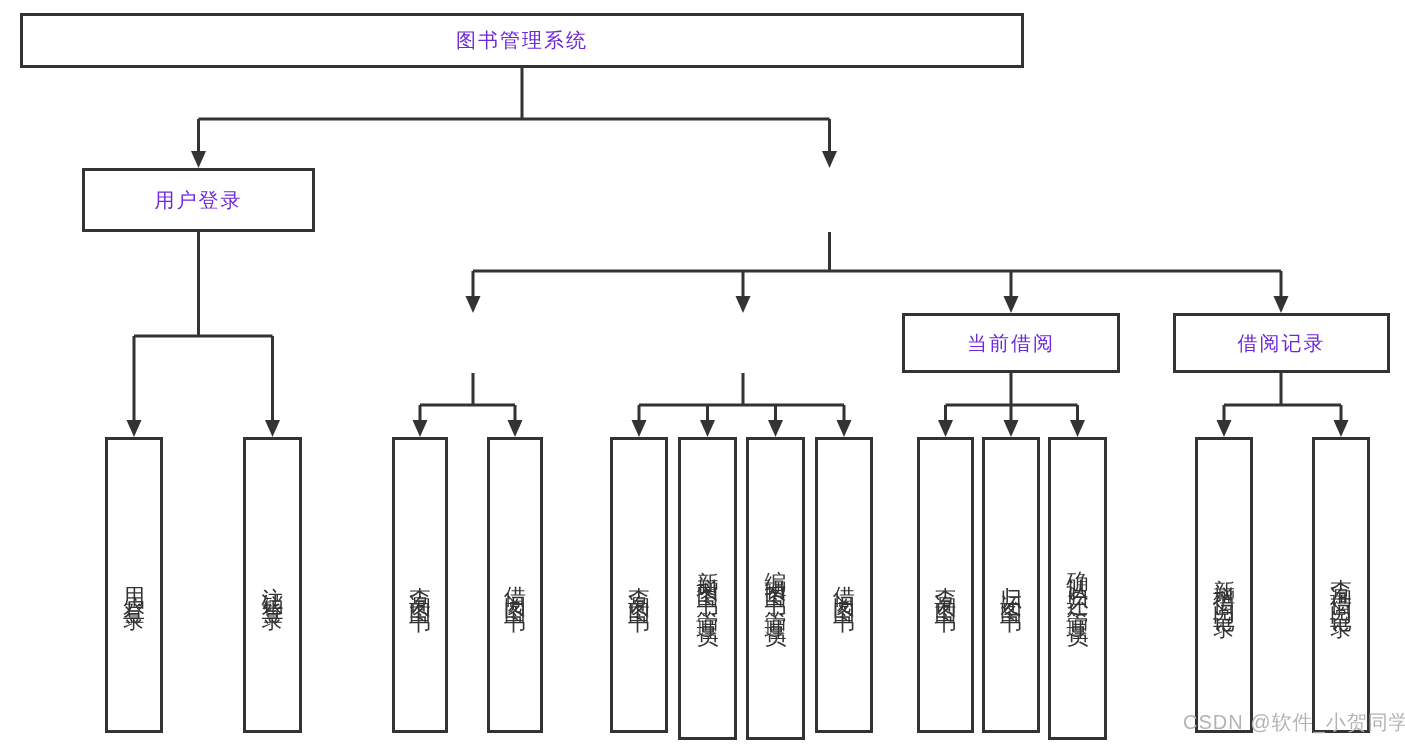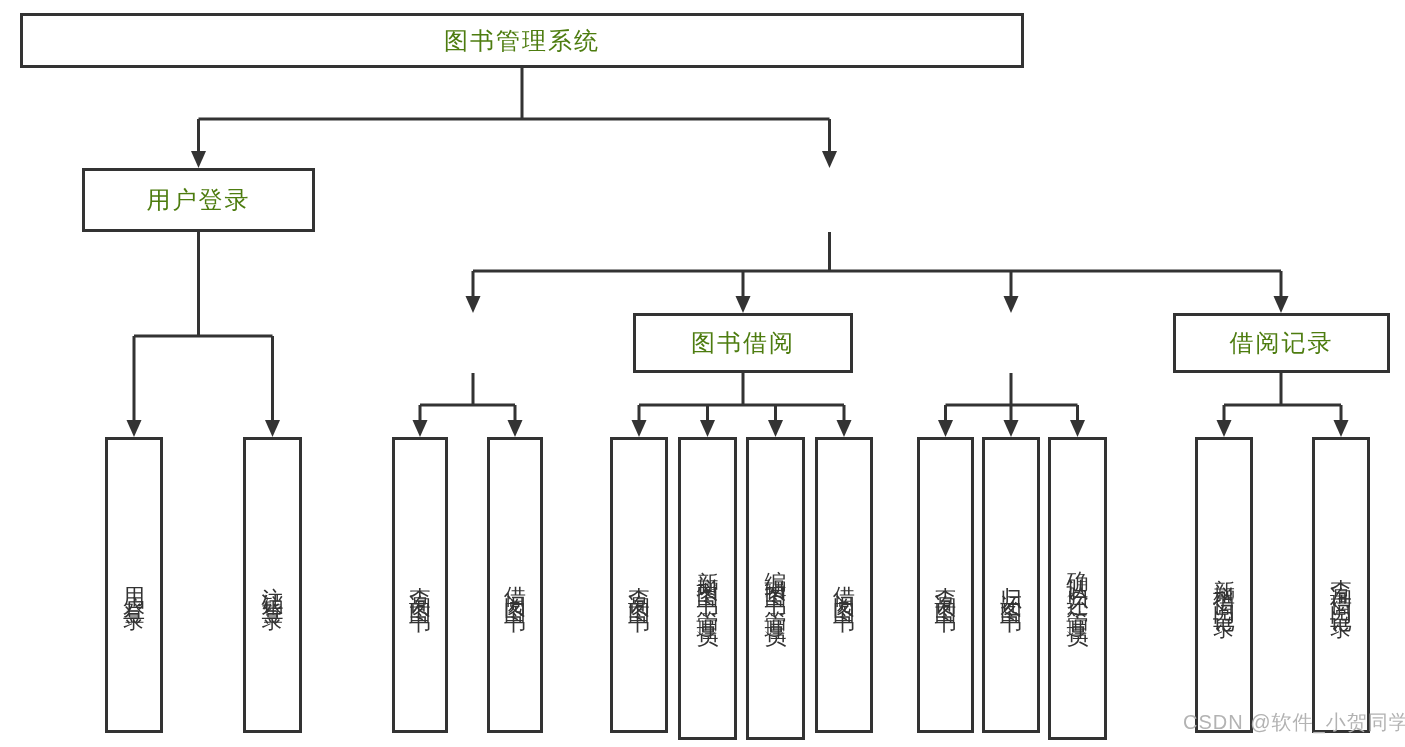--- a/index.html
+++ b/index.html
@@ -17,24 +17,24 @@
     position:absolute;
     box-sizing:border-box;
     border:3px solid #333;
     background:#fff;
     display:flex;
     align-items:center;
     justify-content:center;
     color:#333;
   }
   .hbox span{
-    font-size:24px;
+    font-size:20px;
     letter-spacing:2px;
     white-space:nowrap;
-    color:#4d7c0f;
+    color:#6d28d9;
   }
   .vbox span{
     writing-mode:vertical-rl;
     text-orientation:mixed;
     font-size:22px;
     letter-spacing:8px;
     line-height:1;
     color:#333;
   }
   .watermark{
@@ -93,22 +93,22 @@
   </svg>
 
   <div class="box hbox" style="left:20px;top:13px;width:1004px;height:55px;">
     <span>图书管理系统</span>
   </div>
 
   <div class="box hbox" style="left:82px;top:168px;width:233px;height:64px;">
     <span>用户登录</span>
   </div>
 
-  <div class="box hbox" style="left:633px;top:313px;width:220px;height:60px;">
-    <span>图书借阅</span>
+  <div class="box hbox" style="left:902px;top:313px;width:218px;height:60px;">
+    <span>当前借阅</span>
   </div>
   <div class="box hbox" style="left:1173px;top:313px;width:217px;height:60px;">
     <span>借阅记录</span>
   </div>
 
   <div class="box vbox" style="left:105px;top:437px;width:58px;height:296px;">
     <span>用户登录</span>
   </div>
   <div class="box vbox" style="left:243px;top:437px;width:59px;height:296px;">
     <span>注销登录</span>

